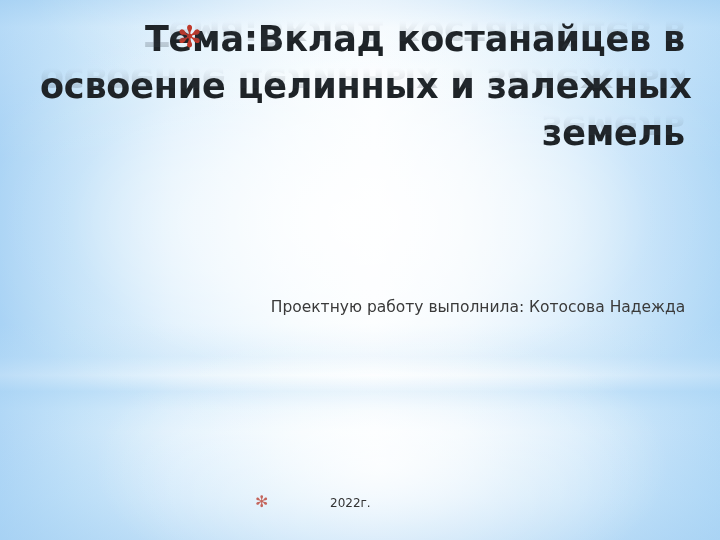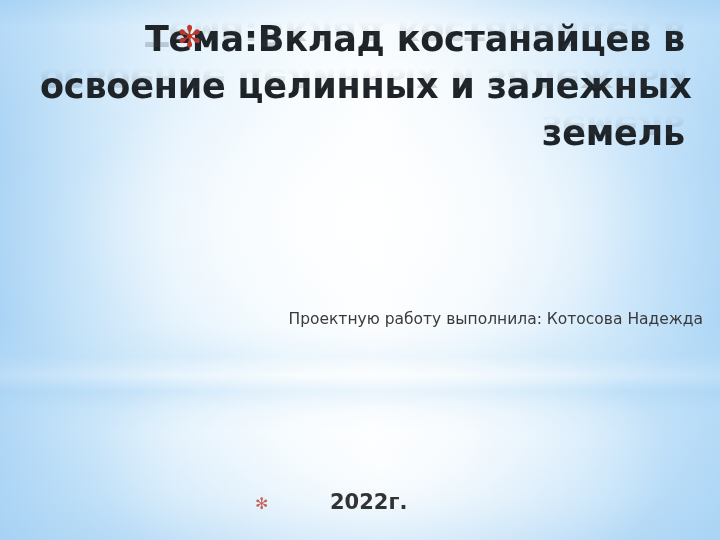--- a/index.html
+++ b/index.html
@@ -139,23 +139,23 @@
     font-size: 30px;
     line-height: 30px;
     color: #c0392b;
     font-weight: normal;
   }
 
   
   #body-block {
     position: absolute;
     left: 253px;
-    top: 308px;
+    top: 296px;
     width: 450px;
-    text-align: right;
+    text-align: center;
   }
   .body-line {
     font-size: 15.5px;
     line-height: 23px;
     color: #3a3a3a;
     white-space: nowrap;
   }
 
   
   #footer-block {
@@ -167,24 +167,23 @@
     align-items: baseline;
   }
   .footer-bullet {
     font-size: 16px;
     line-height: 20px;
     color: #c4655c;
     width: 75px;
     display: inline-block;
   }
   .footer-text {
-    font-size: 21px;
+    font-size: 12px;
     line-height: 20px;
     color: #333333;
-    font-weight: bold;
   }
 </style>
 </head>
 <body>
 
 <div id="slide">
 
   <div class="bg-layer bg-base"></div>
   <div class="bg-layer bg-bands"></div>
   <div class="bg-layer bg-glow"></div>

